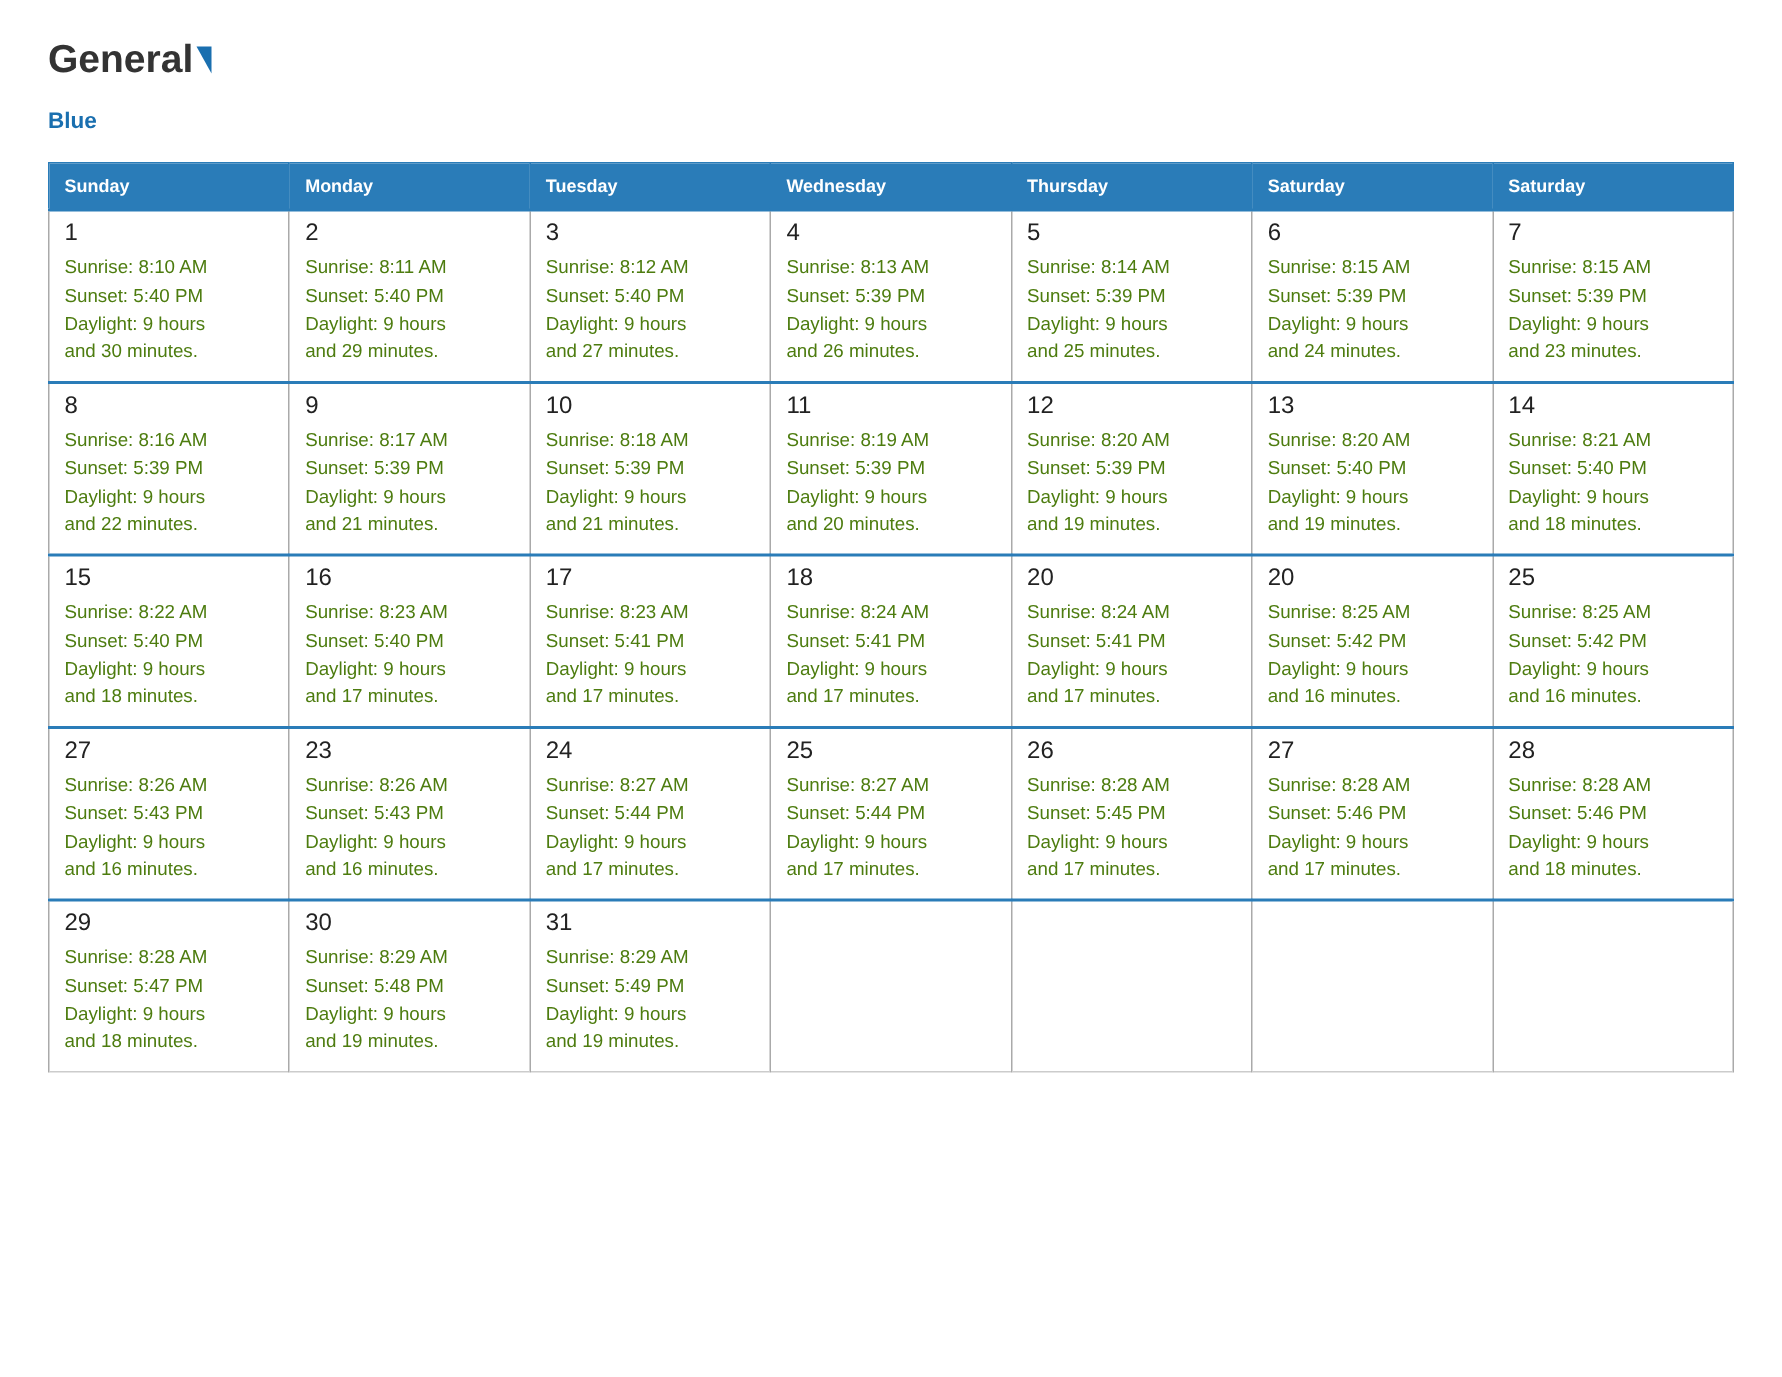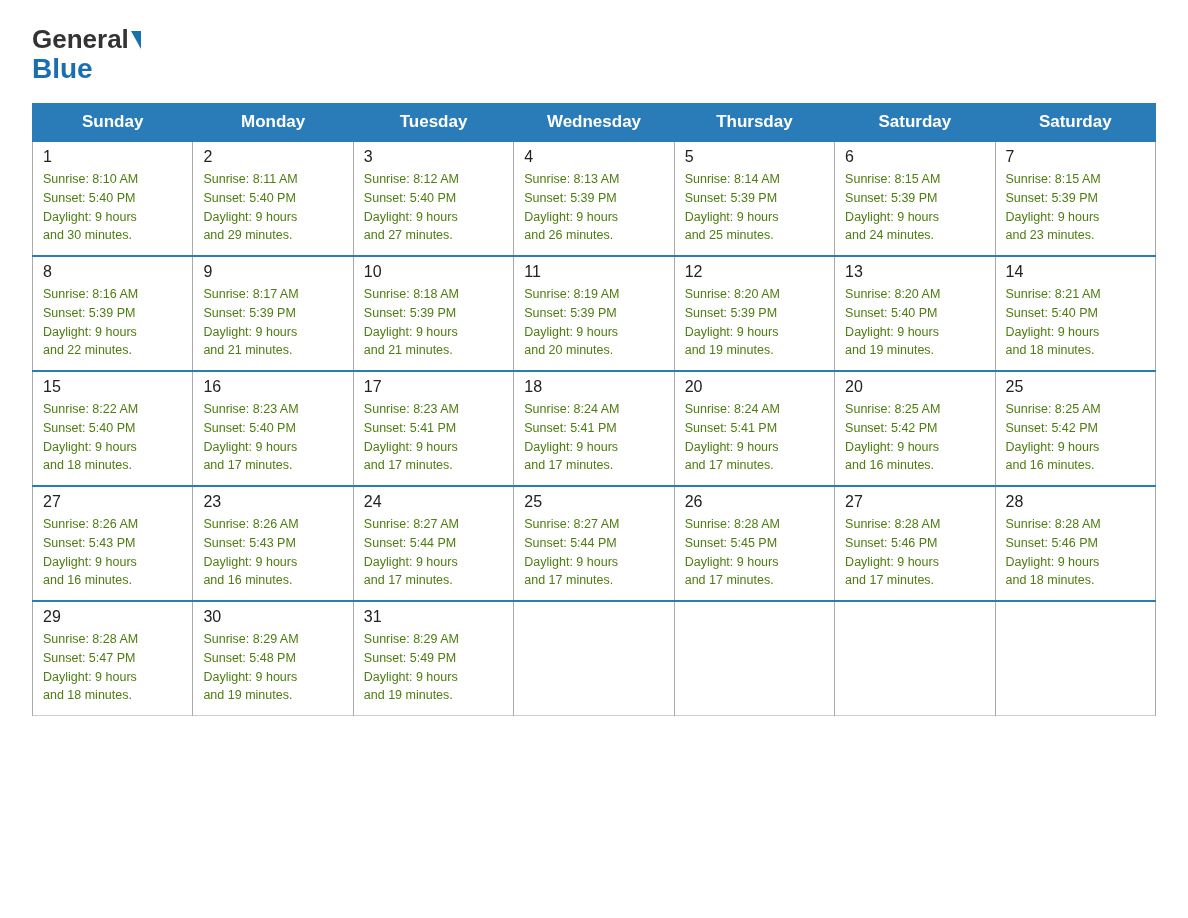--- a/index.html
+++ b/index.html
@@ -15,25 +15,25 @@
       justify-content: space-between;
       align-items: flex-start;
       margin-bottom: 20px;
     }
     .logo {
       display: flex;
       flex-direction: column;
       align-items: flex-start;
     }
     .logo-blue {
-      font-size: 28px;
+      font-size: 15px;
       font-weight: bold;
       color: #1a6faf;
       line-height: 1;
-      margin-top: 0;
+      margin-top: 18px;
     }
     .title-block {
       text-align: right;
     }
     .title-block h1 {
       font-size: 52px;
       font-weight: normal;
       color: #222;
       line-height: 1.1;
     }
@@ -44,24 +44,24 @@
       margin-top: 4px;
     }
     .calendar {
       width: 100%;
       border-collapse: collapse;
       border: 1px solid #888;
     }
     .calendar thead tr th {
       background-color: #2a7cb8;
       color: #fff;
-      font-size: 17px;
+      font-size: 12px;
       font-weight: bold;
       padding: 8px 10px;
-      text-align: center;
+      text-align: left;
       border: 1px solid #2a7cb8;
     }
     .calendar tbody tr td {
       vertical-align: top;
       padding: 6px 10px 10px 10px;
       border-left: 1px solid #aaa;
       border-right: 1px solid #aaa;
       font-size: 13px;
       color: #222;
       width: calc(100% / 7);

